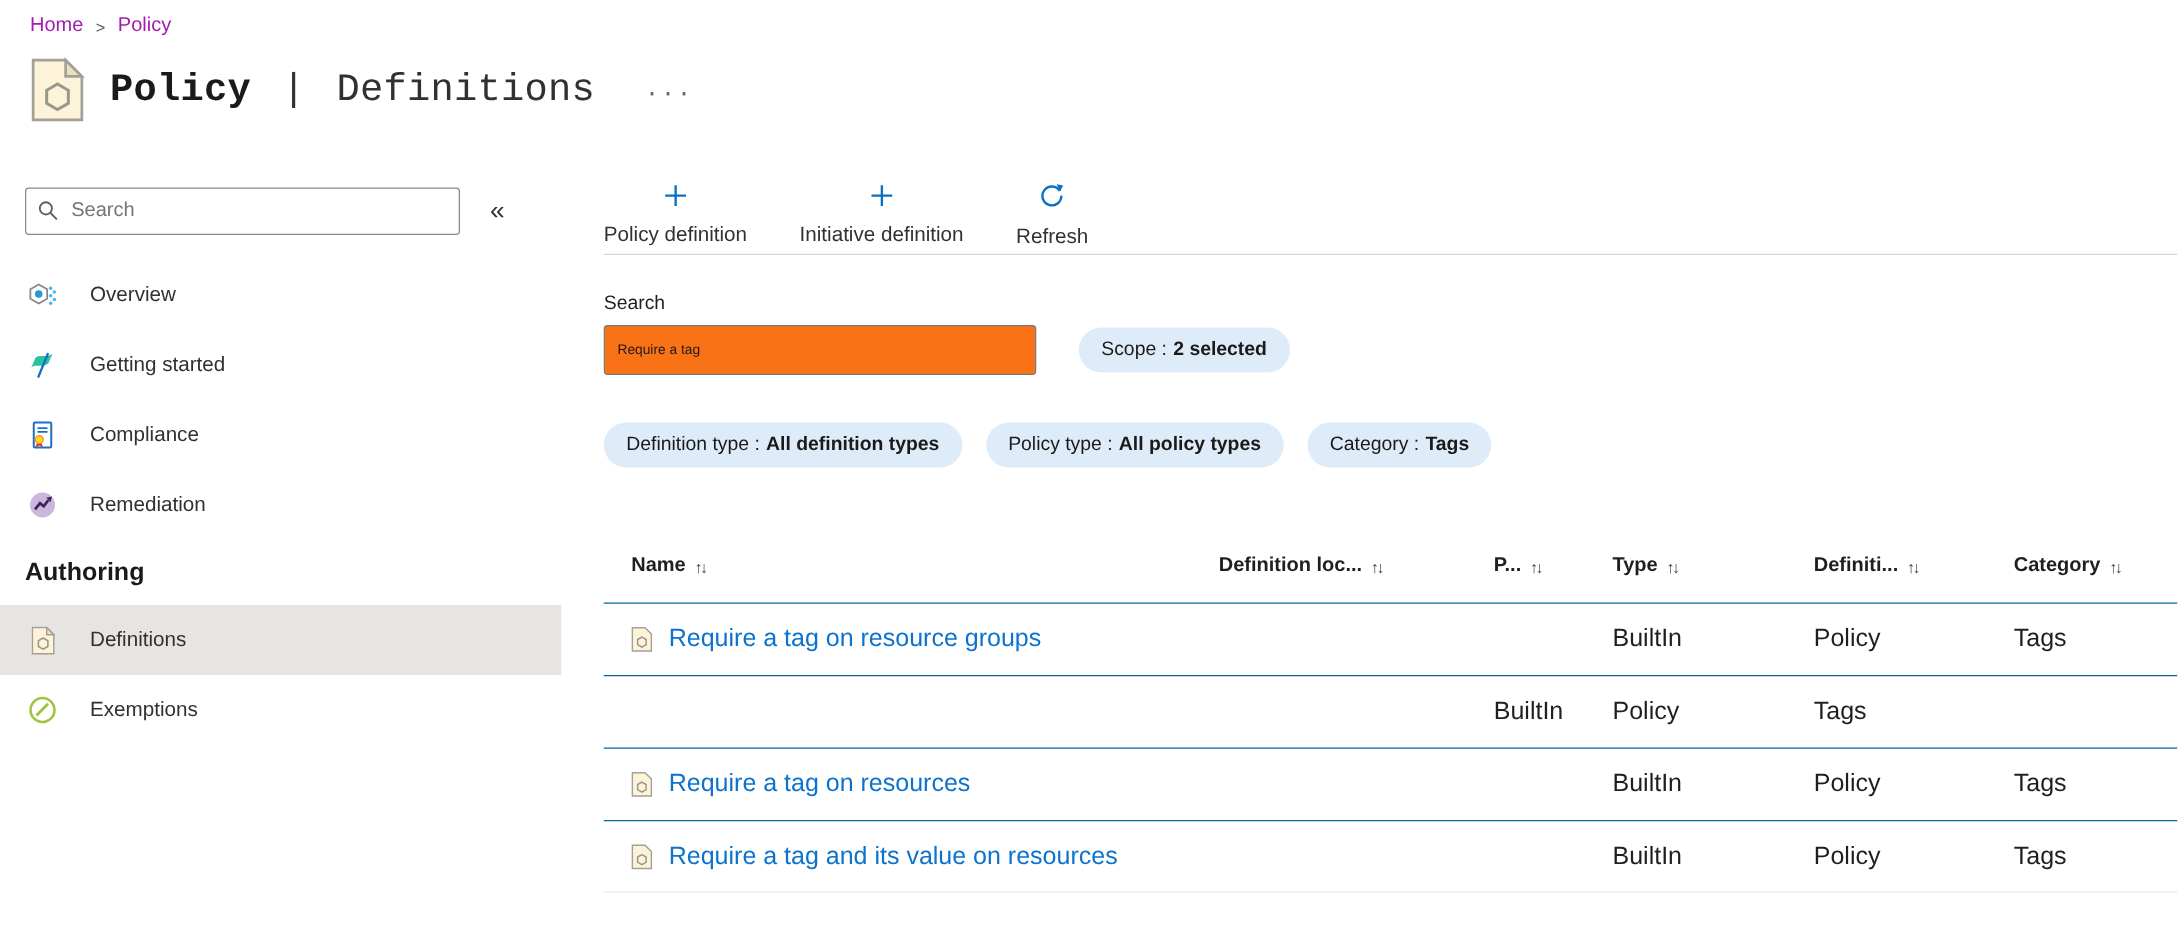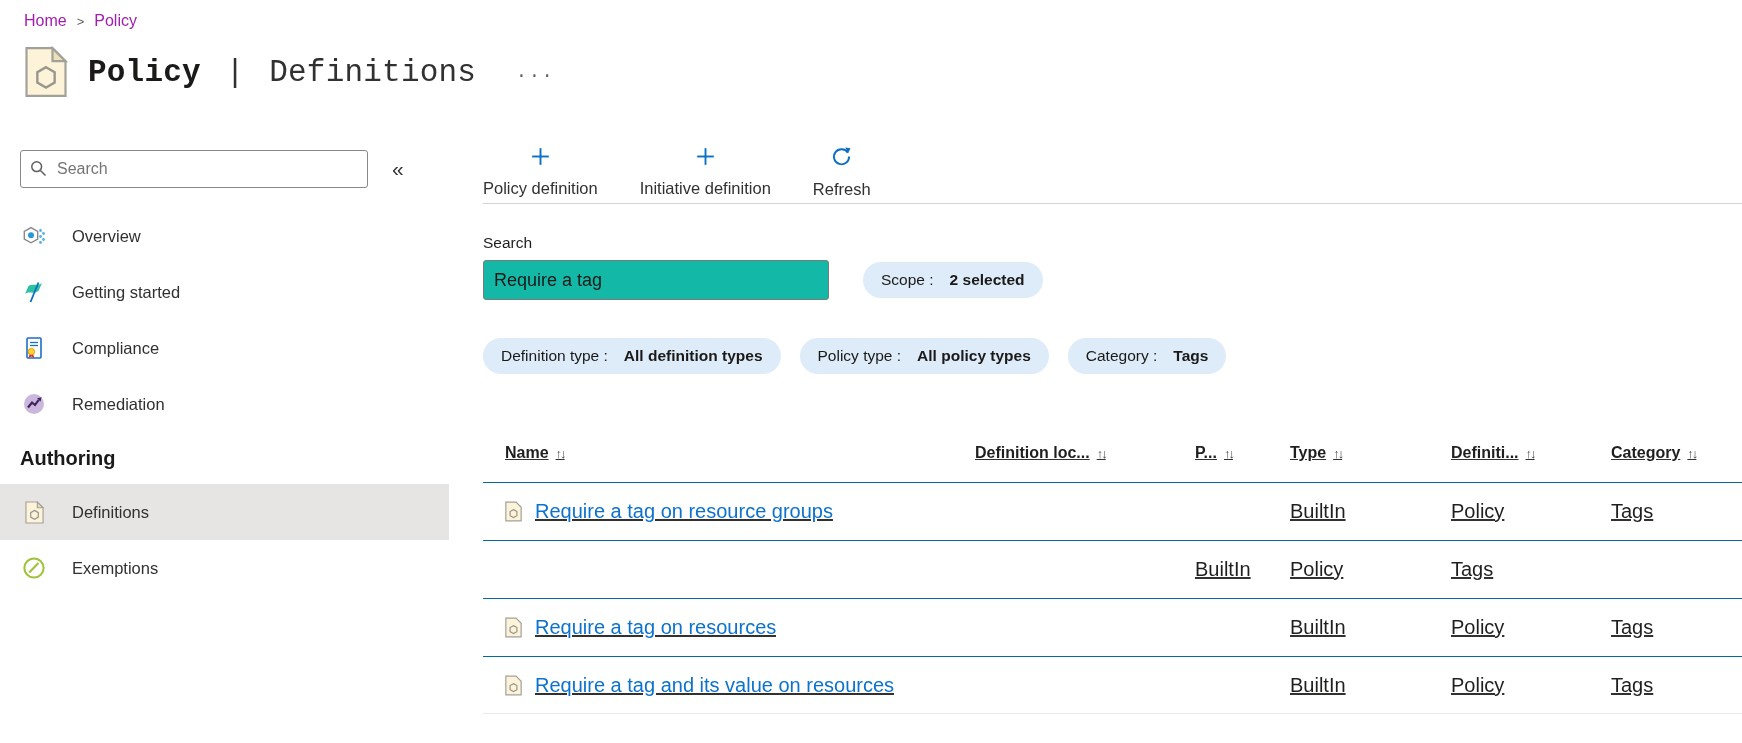--- a/index.html
+++ b/index.html
@@ -39,31 +39,31 @@
 
   
   .content { flex:1; padding-left:34px; }
   .toolbar { margin-top:44px; display:flex; align-items:center; gap:42px; height:44px; }
   .toolbar-btn { display:flex; align-items:center; gap:13px; font-size:16.5px; color:#323130; cursor:pointer;flex-direction:column; }
   .toolbar-divider { border-bottom:1px solid #d6d4d2; margin-top:9px; }
 
   .filter-area { }
   .search-label { margin-top:30px; font-size:15.5px; color:#201f1e; }
   .search-input-row { margin-top:8px; display:flex; align-items:center; }
-  .filter-search { width:346px; height:40px; background:#14b8a6; border:1px solid #7a7a7a; border-radius:3px;
-      font-family:"Liberation Sans", sans-serif; font-size:18px; color:#1b1a19; padding:0 10px; }
+  .filter-search { width:346px; height:40px; background:#f97316; border:1px solid #7a7a7a; border-radius:3px;
+      font-family:"Liberation Sans", sans-serif; font-size:11px; color:#1b1a19; padding:0 10px; }
   .pill { background:#deecf9; border-radius:19px; padding:9px 18px; font-size:15.5px; color:#1b1a19;
-      display:inline-flex; align-items:center; white-space:nowrap; cursor:pointer;gap:11px; }
+      display:inline-flex; align-items:center; white-space:nowrap; cursor:pointer; }
   .pill .pv { font-weight:700; margin-left:5px; }
   .pill .pn::after { content:" :"; }
   .scope-pill { margin-left:34px; }
   .pills-row { margin-top:38px; display:flex; gap:19px; }
 
   
-  .grid { margin-top:50px; width:100%;text-decoration:underline; }
+  .grid { margin-top:50px; width:100%; }
   .grid-header, .grid-row { display:grid; grid-template-columns:477px 220px 95px 161px 160px 1fr; align-items:center; height:58px; }
   .grid-header { font-weight:700; font-size:16px; color:#201f1e; }
   .hcell { padding-left:15px; display:flex; align-items:center; cursor:pointer; white-space:nowrap; }
   .hcell.first { padding-left:22px; }
   .sort { margin-left:7px; font-size:13px; font-weight:400; color:#484644; letter-spacing:-2px; }
   .grid-row { border-top:1px solid #0369a1; font-size:20px; color:#201f1e; }
   .grid-row:last-child { border-bottom:1px solid #eceae8; }
   .cell { padding-left:15px; white-space:nowrap; overflow:hidden; }
   .name-cell { padding-left:22px; display:flex; align-items:center; gap:13px; overflow:hidden; }
   .row-link { color:#0b72ce; cursor:pointer; white-space:nowrap; overflow:hidden; }

